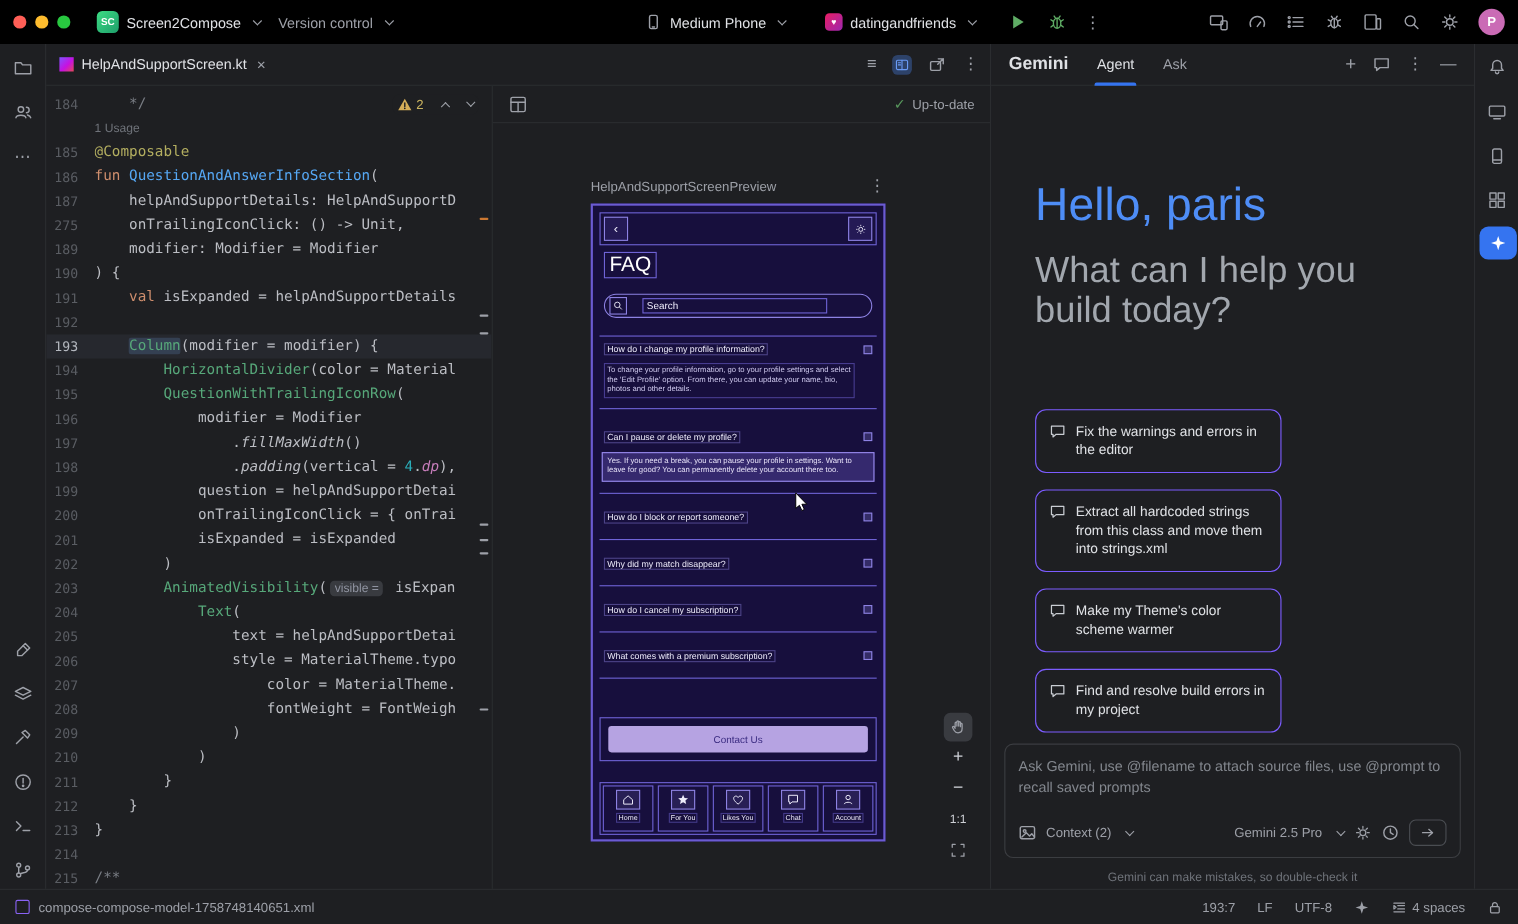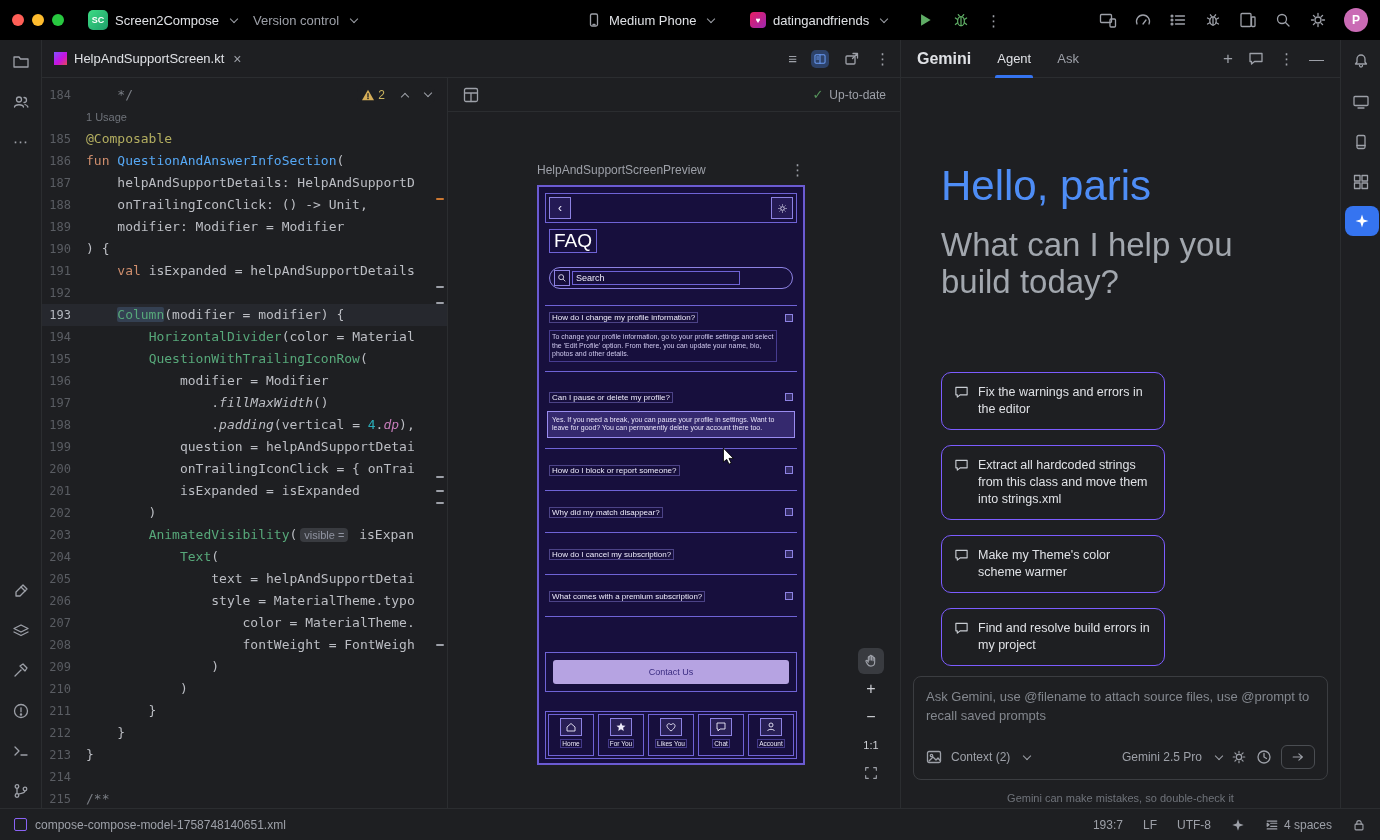--- a/index.html
+++ b/index.html
@@ -58,21 +58,21 @@
 #preview-pane{position:absolute;left:448px;top:78px;width:452px;height:730px}
 .pv-header{height:34px;border-bottom:1px solid #2B2D30;display:flex;align-items:center;justify-content:space-between;padding:0 14px}
 .pv-status{display:flex;align-items:center;gap:6px;color:#9DA0A8;font-size:12px}
 .check{color:#57965C;font-size:13px}
 .pv-canvas{position:relative;height:695px}
 .pv-label-row{position:absolute;left:89px;top:50px;width:268px;display:flex;justify-content:space-between;align-items:center;color:#9DA0A8;font-size:12px}
 .phone{position:absolute;left:89px;top:73px;width:268px;height:580px;border:2px solid #6B5BD2;background:#170F3D}
 .pv-topbar{position:absolute;left:6px;top:6px;right:6px;height:30px;border:1px solid #6F63D6;display:flex;align-items:center;justify-content:space-between;padding:3px}
 .pv-iconbox{width:22px;height:22px;border:1px solid #8D82E3;background:#241A55;display:flex;align-items:center;justify-content:center;color:#EDEBFA;font-size:12px}
 .pv-title-box{position:absolute;left:10px;top:42px;padding:0 4px;border:1px solid #6F63D6;font-size:19px;color:#fff}
-.pv-search{position:absolute;left:10px;top:80px;right:10px;height:22px;border:1px solid #8D82E3;border-radius:11px;display:flex;align-items:center;padding:2px 4px;gap:2px}
+.pv-search{position:absolute;left:10px;top:80px;right:10px;height:22px;border:1px solid #8D82E3;border-radius:11px;display:flex;align-items:center;padding:2px 4px;gap:14px}
 .pv-search-ic{width:16px;height:16px;border:1px solid #8D82E3;display:flex;align-items:center;justify-content:center;flex:none}
 .pv-search-ic svg{width:10px;height:10px;stroke:#EDEBFA;fill:none;stroke-width:1}
 .pv-search-text{border:1px solid #6F63D6;font-size:9px;color:#EDEBFA;padding:0 3px;height:14px;line-height:12px;width:168px}
 .pv-list{position:absolute;left:0;right:0;top:118px}
 .pv-div{border-top:1px solid #6F63D6;margin:0 6px}
 .pv-item.col{padding:16px 10px 14px}
 .pv-item.exp{padding:6px 10px 9px}
 .pv-item.hl{padding:20px 10px 10px}
 .pv-q-row{display:flex;justify-content:space-between;align-items:center}
 .pv-q{font-size:8px;color:#EDEBFA;border:1px solid rgba(141,130,227,.45);padding:0 2px}
@@ -317,21 +317,21 @@
         </div>
         <div class="code-row">
           <span class="gutter">186</span>
           <span class="code-text"><span class="tk-k">fun </span><span class="tk-f">QuestionAndAnswerInfoSection</span><span class="tk-t">(</span></span>
         </div>
         <div class="code-row">
           <span class="gutter">187</span>
           <span class="code-text"><span class="tk-t">    helpAndSupportDetails: HelpAndSupportD</span></span>
         </div>
         <div class="code-row">
-          <span class="gutter">188</span>
+          <span class="gutter">275</span>
           <span class="code-text"><span class="tk-t">    onTrailingIconClick: () -&gt; Unit,</span></span>
         </div>
         <div class="code-row">
           <span class="gutter">189</span>
           <span class="code-text"><span class="tk-t">    modifier: Modifier = Modifier</span></span>
         </div>
         <div class="code-row">
           <span class="gutter">190</span>
           <span class="code-text"><span class="tk-t">) {</span></span>
         </div>

